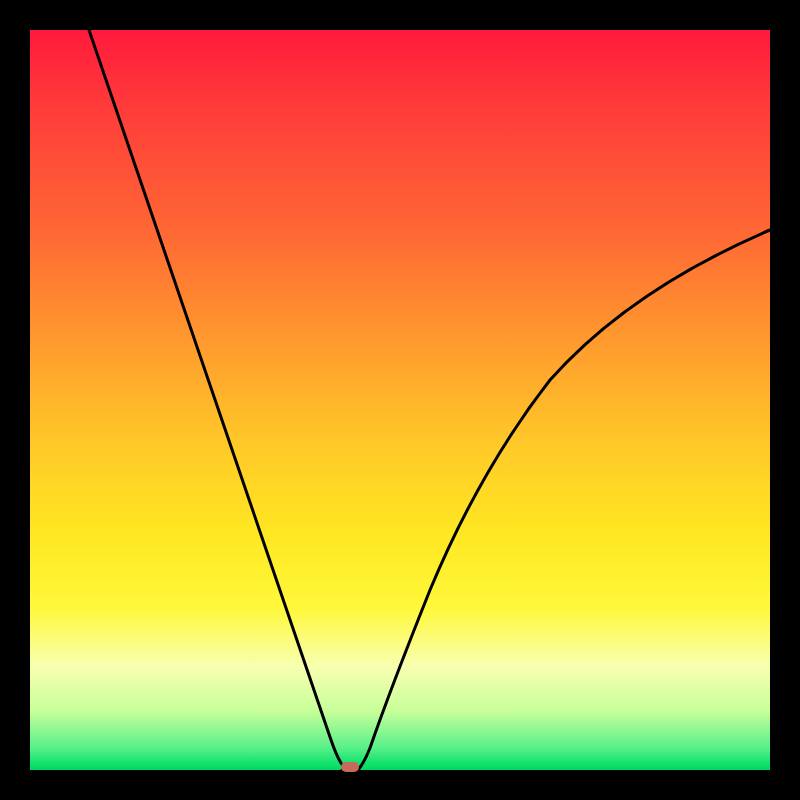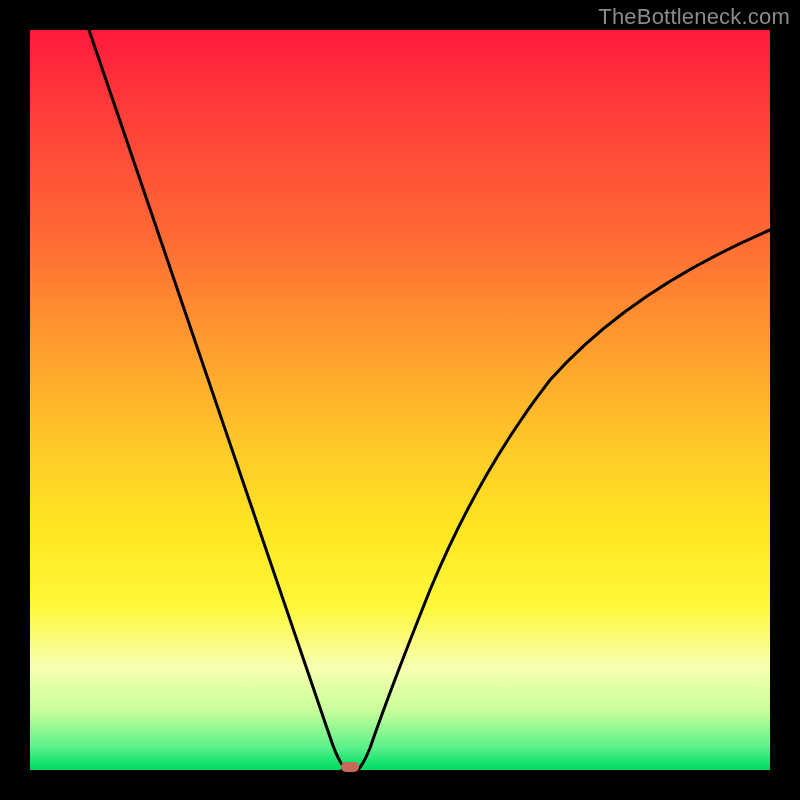--- a/index.html
+++ b/index.html
@@ -66,21 +66,20 @@
     border-radius: 6px;
     background: #c66a5c;
     transform: translate(-50%, -50%);
   }
 </style>
 </head>
 <body>
 
 <div class="frame">
 
-  <div class="watermark">TheBottleneck.com</div>
 
   <div class="plot-area">
 
     <svg class="curve" viewBox="0 0 740 740" preserveAspectRatio="none">
 
       <path d="M 59 0
                L 300 707
                Q 306 725 311 733
                Q 315 739 320 740" fill="none" stroke="#000000" stroke-width="3" stroke-linecap="round"></path>
 

